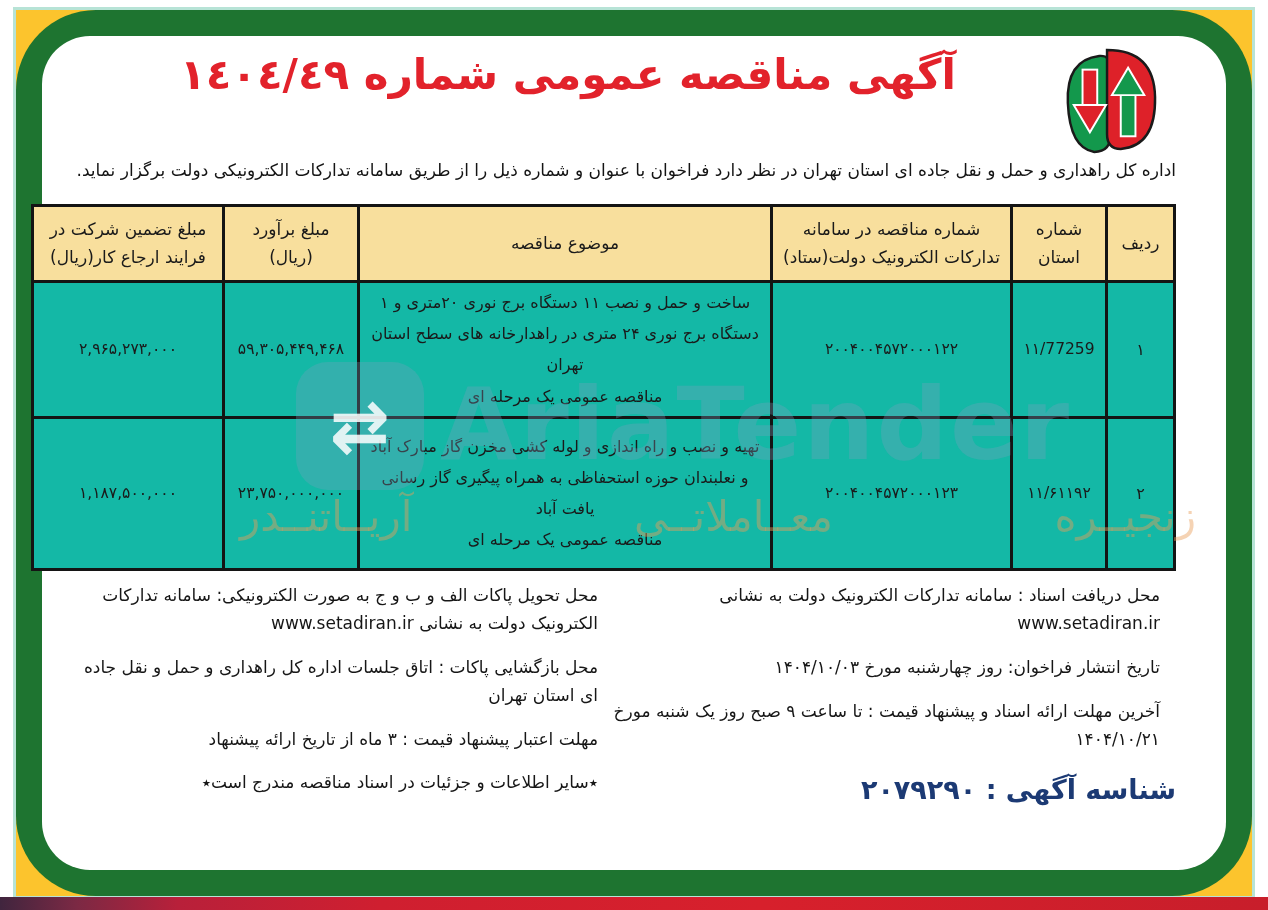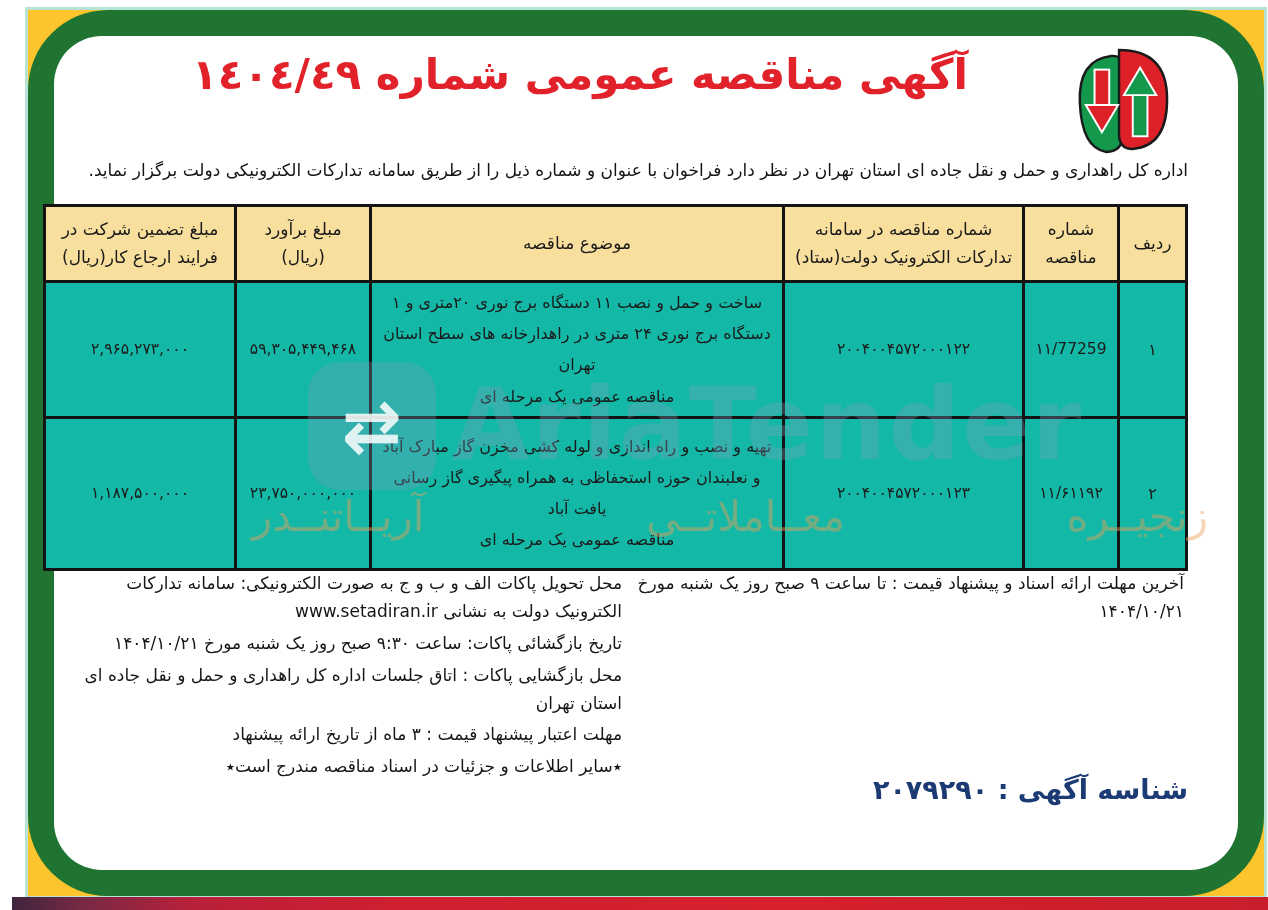--- a/index.html
+++ b/index.html
@@ -1,21 +1,21 @@
 <!DOCTYPE html>
 <html lang="fa"><head>
 <meta charset="utf-8">
 <style>
   html,body{margin:0;padding:0;}
   body{
     width:1268px;height:910px;position:relative;overflow:hidden;
     background:#ffffff;
     font-family:"DejaVu Sans","Liberation Sans",sans-serif;
   }
-  .stage{position:absolute;left:12px;top:0;width:1236px;height:910px;}
+  .stage{position:absolute;left:0;top:0;width:1236px;height:910px;}
 
   
   .frame-yellow{
     position:absolute;left:16px;top:10px;width:1236px;height:886px;
     background:#fcc42d;box-shadow:0 0 0 3px #b7e3d6;
   }
   .frame-green{position:absolute;inset:0;background:#1e7430;border-radius:80px;}
   .frame-white{position:absolute;left:26px;top:26px;right:26px;bottom:26px;background:#ffffff;border-radius:48px;}
 
   
@@ -67,21 +67,21 @@
   .wm-fa{
     position:absolute;top:492px;right:40px;left:240px;
     direction:rtl;text-align:justify;text-align-last:justify;
     font-size:42px;color:rgba(232,158,88,.45);letter-spacing:4px;
   }
 
   
   .details{direction:rtl;text-align:right;font-size:17px;line-height:1.64;color:#161616;}
   .details-right{position:absolute;top:566px;right:60px;width:588px;}
   .details-left{position:absolute;top:566px;left:62px;width:552px;}
-  .details div{margin:4px;}
+  .details div{margin:16px;}
 
   
   .footer-ids{
     position:absolute;top:766px;right:60px;direction:rtl;text-align:right;
     color:#1c3a74;font-weight:bold;font-size:27px;line-height:1.75;
   }
 
   
   .bottom-red{
     position:absolute;left:0;bottom:0;width:1268px;height:13px;
@@ -118,21 +118,21 @@
       <col style="width:68px">
         <col style="width:95px">
         <col style="width:240px">
       <col style="width:413px">
         <col style="width:135px">
         <col style="width:191px">
     </colgroup>
     <tbody>
         <tr class="hdr">
       <th>ردیف</th>
-      <th>شماره مناقصه</th>
+      <th>شماره استان</th>
       <th>شماره مناقصه در سامانه تدارکات الکترونیک دولت(ستاد)</th>
       <th>موضوع مناقصه</th>
       <th>مبلغ برآورد (ریال)</th>
       <th>مبلغ تضمین شرکت در فرایند ارجاع کار(ریال)</th>
     </tr>
     <tr class="r1">
       <td>۱</td>
       <td class="num">۱۱/77259</td>
       <td class="num">۲۰۰۴۰۰۴۵۷۲۰۰۰۱۲۲</td>
       <td>
@@ -160,25 +160,26 @@
   </tbody>
     </table>
 
   <div class="wm">
     <div class="wm-badge">⇄</div>
     <div class="wm-latin">AriaTender</div>
     <div class="wm-fa">زنجیــره معــاملاتــی آریــاتنــدر</div>
   </div>
 
   <div class="details details-right">
+    <div>محل دریافت اسناد :  سامانه تدارکات الکترونیک دولت به نشانی www.setadiran.ir</div>
+    <div>تاریخ انتشار فراخوان: روز چهارشنبه مورخ ۱۴۰۴/۱۰/۰۳</div>
     <div>آخرین مهلت ارائه اسناد و پیشنهاد قیمت : تا ساعت ۹ صبح روز یک شنبه مورخ ۱۴۰۴/۱۰/۲۱</div>
   </div>
   <div class="details details-left">
     <div>محل تحویل پاکات الف و ب و ج به صورت الکترونیکی: سامانه تدارکات الکترونیک دولت به نشانی www.setadiran.ir</div>
-    <div>تاریخ بازگشائی پاکات: ساعت ۹:۳۰ صبح روز یک شنبه مورخ ۱۴۰۴/۱۰/۲۱</div>
     <div>محل بازگشایی پاکات : اتاق جلسات اداره کل راهداری و حمل و نقل جاده ای استان تهران</div>
     <div>مهلت اعتبار پیشنهاد قیمت : ۳ ماه از تاریخ ارائه پیشنهاد</div>
     <div>٭سایر اطلاعات و جزئیات در اسناد مناقصه مندرج است٭</div>
   </div>
 
   <div class="footer-ids">
     <div>شناسه آگهی : ۲۰۷۹۲۹۰</div>
   </div>
 
   <div class="bottom-red"></div>

